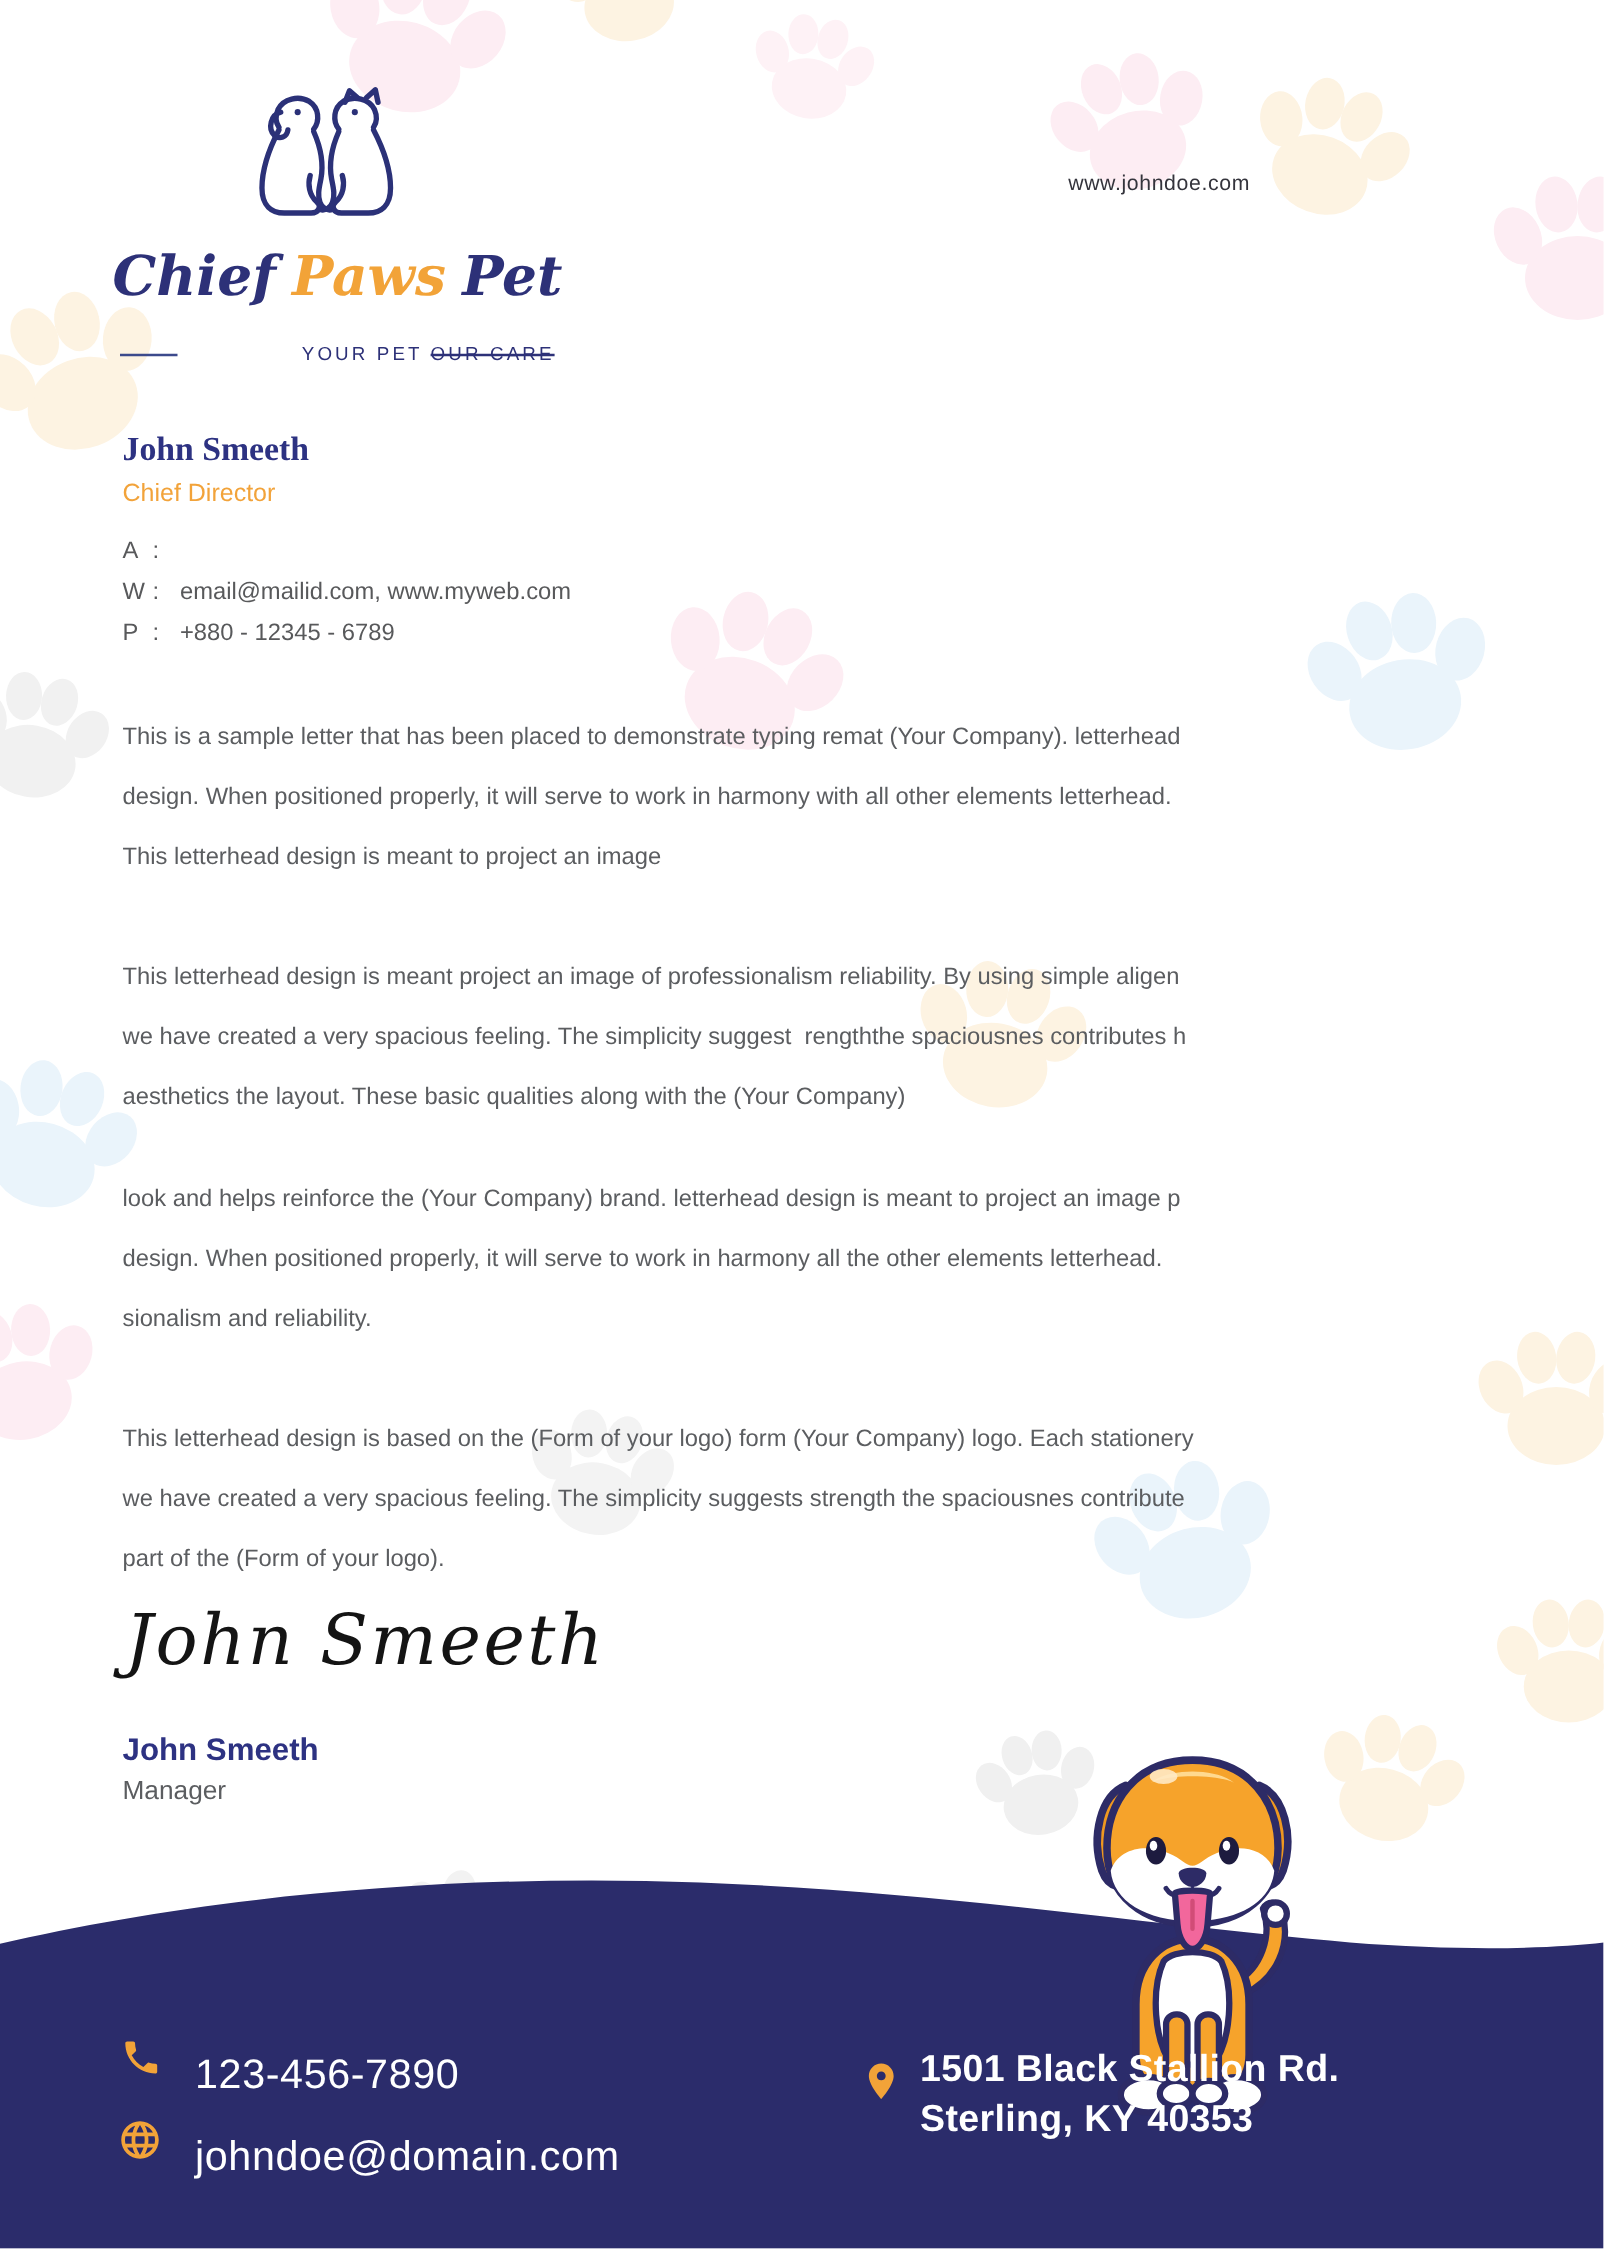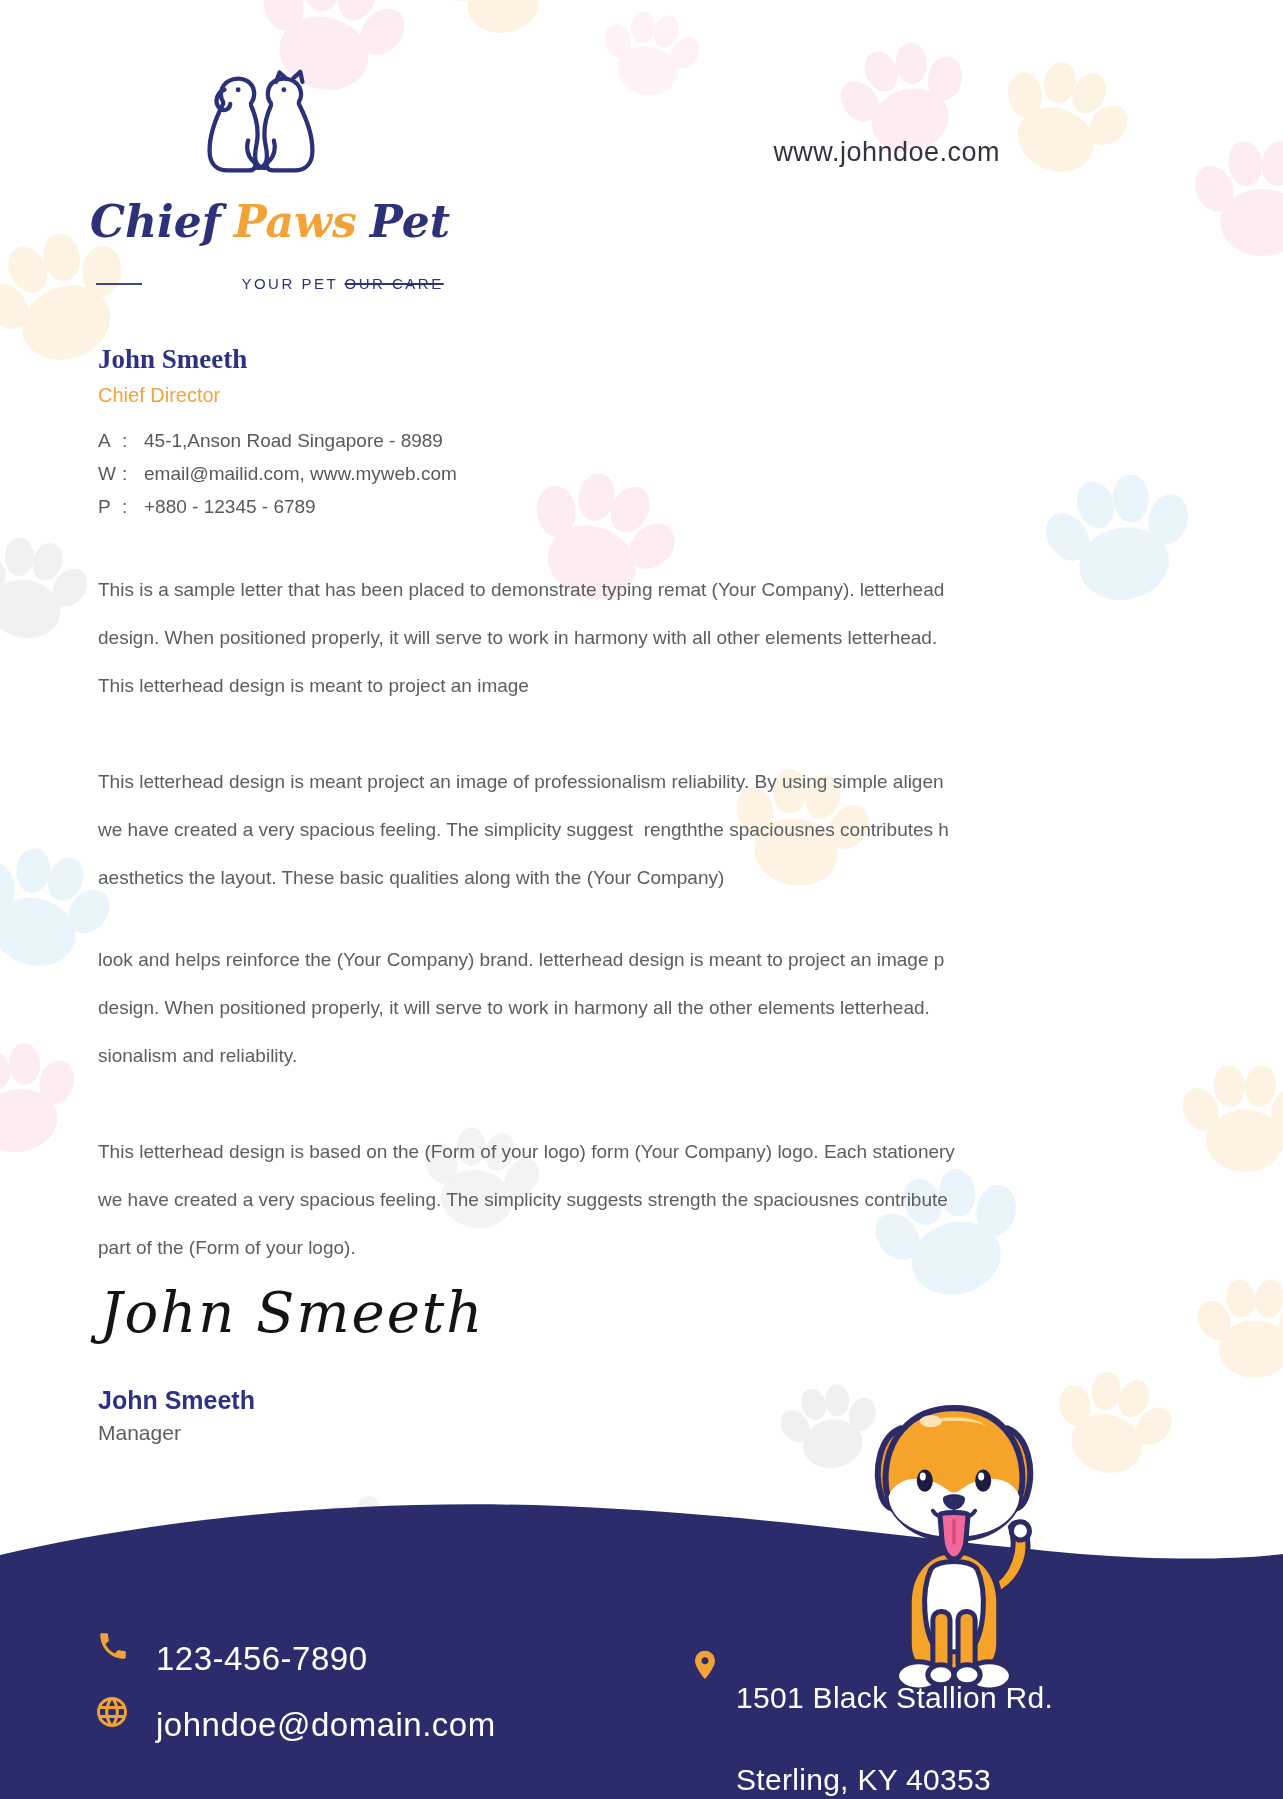--- a/index.html
+++ b/index.html
@@ -20,21 +20,21 @@
   .brand-title .orange{color:#f2a338;}
   .tagline-row{
     position:absolute;left:75px;top:258px;width:390px;display:flex;align-items:center;justify-content:center;gap:46px;
   }
   .tagline-dash{width:46px;border-top:2px solid #3c4a8c;}
   .tagline{
     font-size:15px;letter-spacing:2.5px;color:#2d3178;white-space:pre;
   }
   .tagline .struck{text-decoration:line-through;text-decoration-thickness:1.5px;}
   .website{
-    position:absolute;top:137px;right:283px;font-size:27px;color:#34343c;letter-spacing:0.5px;
+    position:absolute;top:137px;right:283px;font-size:17px;color:#34343c;letter-spacing:0.5px;
   }
 
   
   .sender-name{
     position:absolute;left:98px;top:344px;font-family:"Liberation Serif", serif;
     font-weight:700;font-size:27px;color:#2d3282;
   }
   .sender-role{position:absolute;left:98px;top:384px;font-size:20px;color:#f2a33a;}
   .contact{position:absolute;left:98px;top:424px;font-size:19px;color:#58595b;}
   .contact .row{display:flex;line-height:33px;}
@@ -59,21 +59,21 @@
   .sig-role{position:absolute;left:98px;top:1421px;font-size:21px;color:#5b5d60;}
 
   
   .footer-wave{position:absolute;left:0;top:1490px;z-index:1;}
   .puppy{position:absolute;left:848px;top:1390px;z-index:2;}
   .footer-item{position:absolute;z-index:3;display:flex;align-items:center;gap:26px;color:#ffffff;}
   .footer-phone{left:96px;top:1613px;}
   .footer-email{left:94px;top:1679px;align-items:center;}
   .footer-item .txt{font-size:33px;letter-spacing:0.5px;margin-top:27px;}
   .footer-address{position:absolute;left:688px;top:1636px;z-index:3;display:flex;gap:14px;}
-  .footer-address .txt{color:#ffffff;font-size:30px;font-weight:400;line-height:40px;letter-spacing:0.3px;margin-top:42px;}
+  .footer-address .txt{color:#ffffff;font-size:30px;font-weight:700;line-height:40px;letter-spacing:0.3px;}
   .pin-wrap{padding-top:8px;}
 </style>
 </head>
 <body>
 
 <div class="page">
 
   <svg class="bg-paws" width="1283" height="1799" viewBox="0 0 1283 1799">
     <defs>
       <g id="paw">
@@ -139,21 +139,20 @@
     </div>
 
     <div class="website">www.johndoe.com</div>
 
     <div class="sender-name">John Smeeth</div>
     <div class="sender-role">Chief Director</div>
     <div class="contact">
       <div class="row">
         <span class="lbl">A</span>
         <span class="colon">:</span>
-        <span class="val">45-1,Anson Road Singapore - 8989</span>
       </div>
       <div class="row">
         <span class="lbl">W</span>
         <span class="colon">:</span>
         <span class="val">email@mailid.com, www.myweb.com</span>
       </div>
       <div class="row">
         <span class="lbl">P</span>
         <span class="colon">:</span>
         <span class="val">+880 - 12345 - 6789</span>

